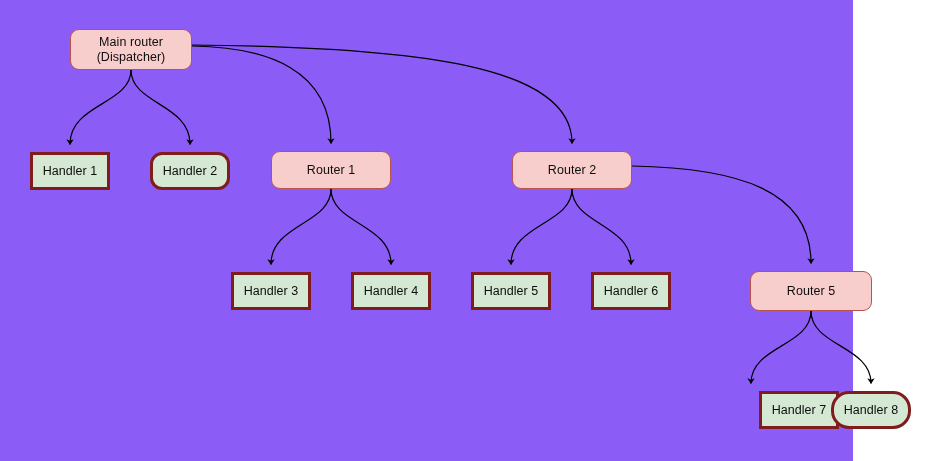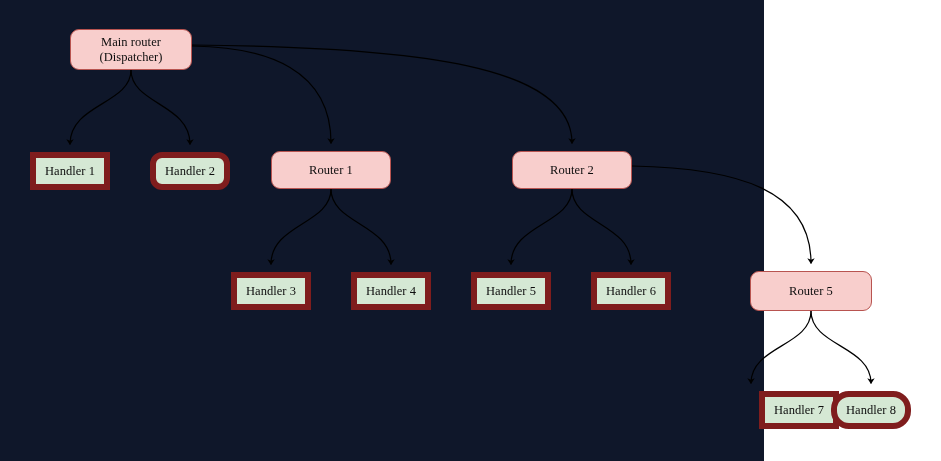--- a/index.html
+++ b/index.html
@@ -8,24 +8,23 @@
     background: #ffffff;
   }
   body {
     width: 941px;
     height: 461px;
     font-family: "Liberation Sans", sans-serif;
     overflow: hidden;
   }
   #diagram-canvas {
     position: relative;
-    width: 764px;
+    width: 853px;
     height: 461px;
-    background: #0f172a;
-    font-family: Liberation Serif, serif;
+    background: #8b5cf6;
   }
   #edge-layer {
     position: absolute;
     left: 0;
     top: 0;
     width: 941px;
     height: 461px;
     pointer-events: none;
   }
   .node {
@@ -41,21 +40,21 @@
     z-index: 2;
     letter-spacing: 0.05px;
   }
   .node.router {
     background: #f8cecc;
     border: 1px solid #b85450;
     border-radius: 9px;
   }
   .node.handler {
     background: #d5e8d4;
-    border: 6px solid #7f1d1d;
+    border: 3px solid #7f1d1d;
     border-radius: 0;
   }
   .node-label {
     display: block;
     white-space: pre-line;
   }
 </style>
 </head>
 <body>
 

